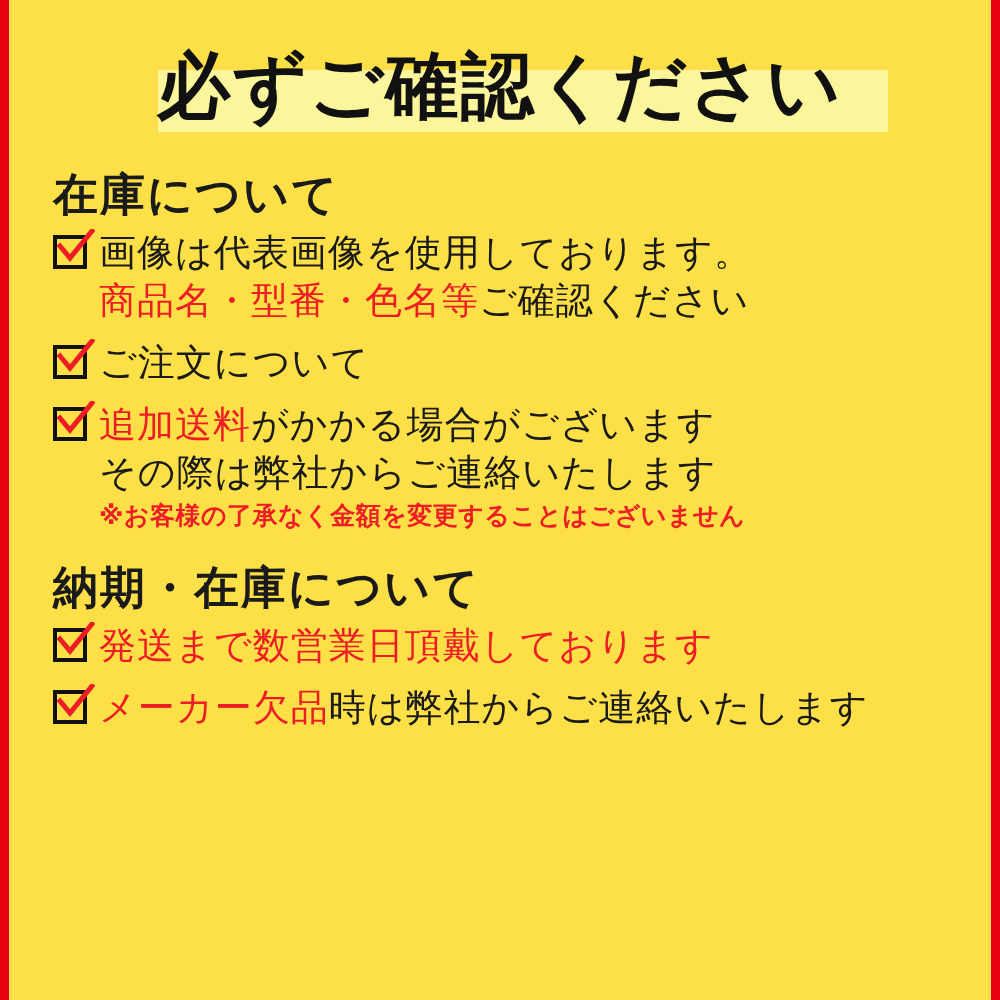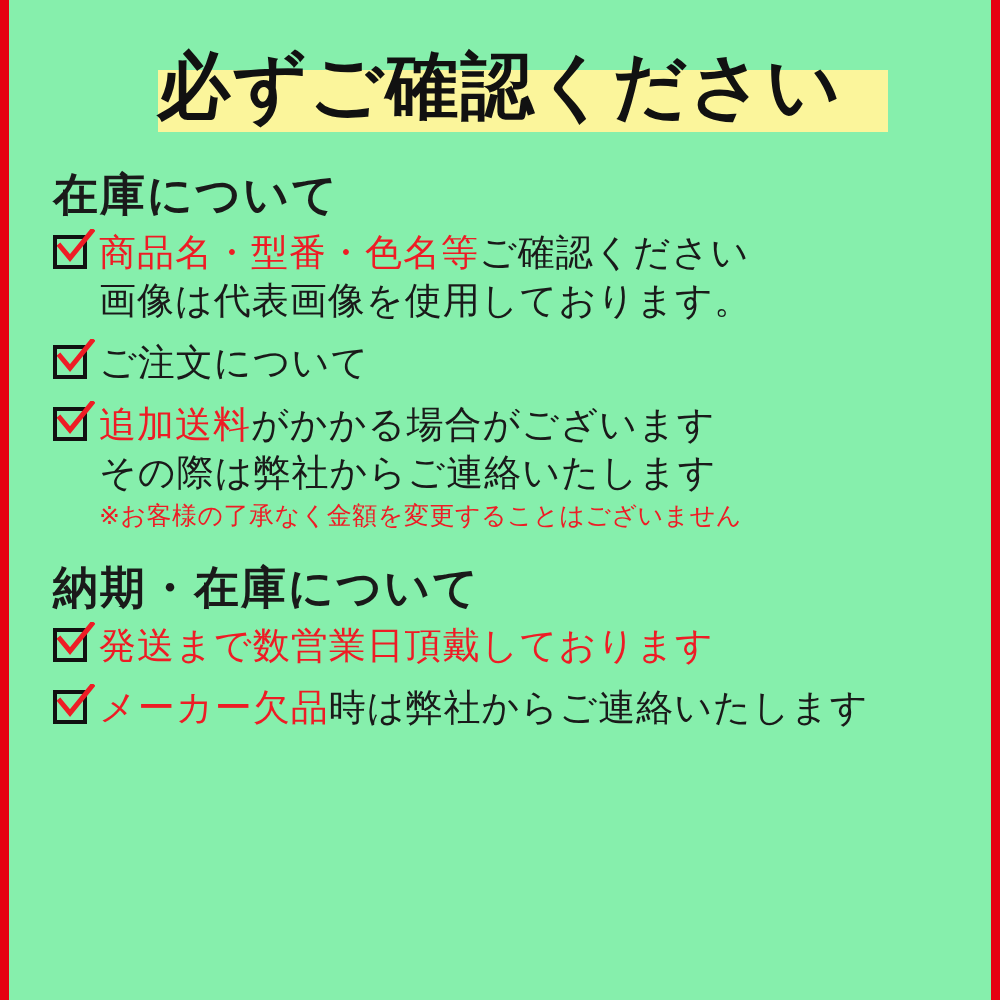--- a/index.html
+++ b/index.html
@@ -14,21 +14,21 @@
     overflow: hidden;
     position: relative;
   }
   .page {
     position: relative;
     width: 1000px;
     height: 1000px;
     box-sizing: border-box;
     border-left: 9px solid #e60012;
     border-right: 9px solid #e60012;
-    background: #86efac;
+    background: #fde047;
   }
   .inner {
     position: absolute;
     left: 0;
     top: 0;
     width: 982px;
     height: 1000px;
     padding: 0 34px;
     box-sizing: border-box;
   }
@@ -113,20 +113,21 @@
   }
   .line .red { color: #ee1c25; }
   .line .blk { color: #1a1a1a; }
   .note {
     font-size: 25px;
     line-height: 38px;
     letter-spacing: 0.5px;
     color: #ee1c25;
     white-space: nowrap;
     margin-left: 0;
+    font-weight: bold;
   }
 </style>
 </head>
 <body>
 
 <div class="page">
   <div class="inner">
 
     <div class="title-wrap">
       <div class="title-highlight"></div>
@@ -137,24 +138,24 @@
 
     <div class="item">
       <span class="check">
         <span class="box"></span>
         <svg class="tick" viewBox="0 0 38 38" xmlns="http://www.w3.org/2000/svg" aria-hidden="true">
           <polyline points="3,17 13,29 35,2" fill="none" stroke="#ee1c25" stroke-width="5" stroke-linecap="square" stroke-linejoin="miter"></polyline>
         </svg>
       </span>
       <span class="lines">
         <div class="line">
+          <span class="blk">画像は代表画像を使用しております。</span>
+        </div>
+        <div class="line">
           <span class="red">商品名・型番・色名等</span><span class="blk">ご確認ください</span>
-        </div>
-        <div class="line">
-          <span class="blk">画像は代表画像を使用しております。</span>
         </div>
       </span>
     </div>
 
     <div class="item">
       <span class="check">
         <span class="box"></span>
         <svg class="tick" viewBox="0 0 38 38" xmlns="http://www.w3.org/2000/svg" aria-hidden="true">
           <polyline points="3,17 13,29 35,2" fill="none" stroke="#ee1c25" stroke-width="5" stroke-linecap="square" stroke-linejoin="miter"></polyline>
         </svg>

